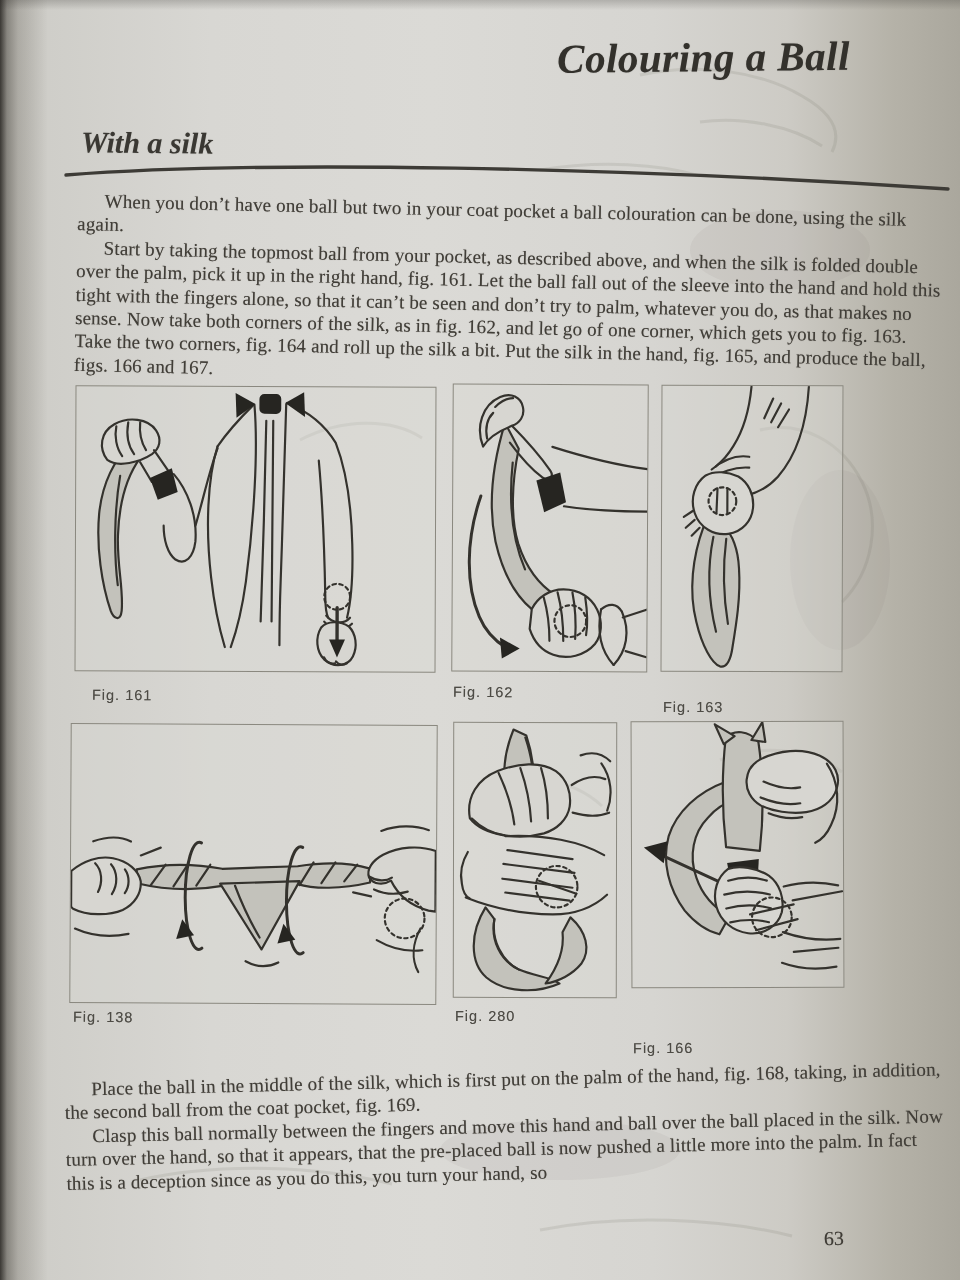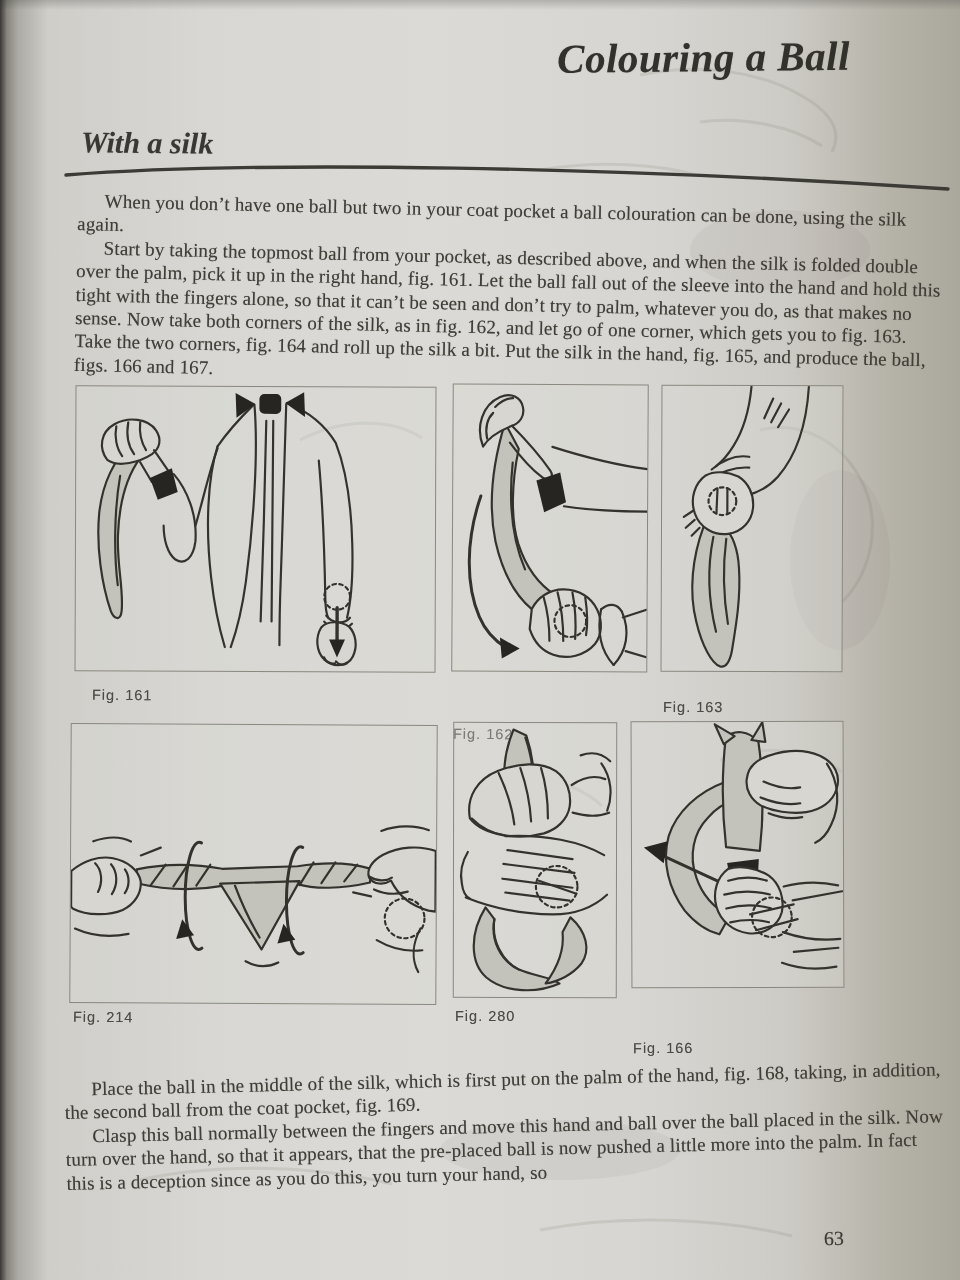--- a/index.html
+++ b/index.html
@@ -176,21 +176,21 @@
         <path d="M150,226 C158,219 166,220 171,228"></path>
         <path d="M171,228 C180,248 176,268 163,282"></path>
         <path d="M150,226 C146,248 150,268 163,282"></path>
         <path d="M172,234 L196,226 M175,268 L196,274"></path>
 
         <path d="M28,112 C13,156 13,202 27,234 C33,248 44,259 54,265" stroke-width="3"></path>
         <path class="dark" d="M48,255 L68,266 L50,276 Z"></path>
       </g>
     </svg>
   </figure>
-  <figcaption class="fig-caption" style="left:453px; top:684px; transform:rotate(0.5deg);margin-top:42px;">Fig. 162</figcaption>
+  <figcaption class="fig-caption" style="left:453px; top:684px; transform:rotate(0.5deg);">Fig. 162</figcaption>
 
   <figure class="figbox" style="left:661px; top:385px; width:182px; height:287px; transform:rotate(0.2deg);">
     <svg viewBox="0 0 182 287">
       <g class="ink">
 
         <path class="silk" d="M42,142 C31,172 27,207 35,238 C41,263 51,280 59,283 C65,285 69,278 71,268 C75,243 80,214 78,184 C77,164 71,149 63,143 Z"></path>
         <path d="M52,152 C46,182 47,216 55,248"></path>
         <path d="M65,154 C61,186 63,216 67,240"></path>
 
         <path d="M148,0 C146,34 137,68 117,91 C107,102 95,108 85,110"></path>
@@ -238,21 +238,21 @@
 
         <path d="M22,118 C36,113 50,113 60,118"></path>
         <path d="M4,206 C20,213 40,215 58,211"></path>
         <path d="M312,106 C328,100 346,100 360,105"></path>
         <path d="M308,216 C322,224 338,228 354,226"></path>
         <path d="M176,238 C187,244 199,244 209,239"></path>
         <path d="M70,132 L90,124 M284,168 L302,172"></path>
       </g>
     </svg>
   </figure>
-  <figcaption class="fig-caption" style="left:73px; top:1009px; transform:rotate(0.5deg);">Fig. 214</figcaption>
+  <figcaption class="fig-caption" style="left:73px; top:1009px; transform:rotate(0.5deg);">Fig. 138</figcaption>
 
   <figure class="figbox" style="left:453px; top:722px; width:164px; height:276px; transform:rotate(0.1deg);">
     <svg viewBox="0 0 164 276">
       <g class="ink">
 
         <path class="silk" d="M60,6 C52,26 49,45 52,62 L78,90 C83,70 82,38 73,12 Z"></path>
         <path d="M72,14 C78,32 81,50 79,64"></path>
 
         <path class="silk" d="M32,186 C16,212 16,242 33,257 C52,273 85,273 107,263 C98,256 82,256 66,249 C47,240 37,219 41,198 Z"></path>
         <path class="silk" d="M118,196 C134,210 139,229 129,243 C120,254 106,261 93,263 C104,248 112,229 110,211 Z"></path>

